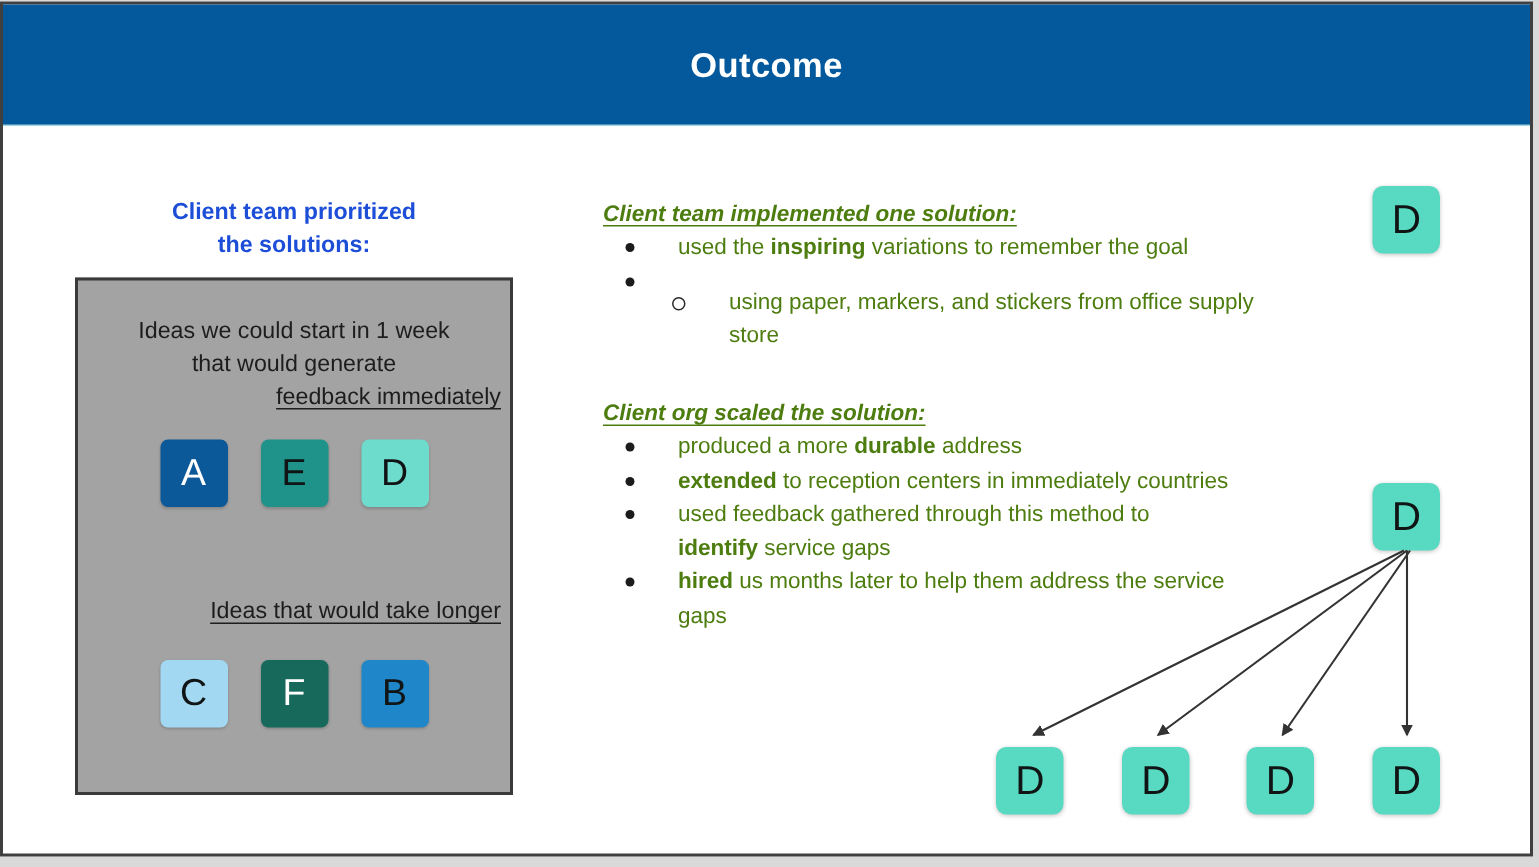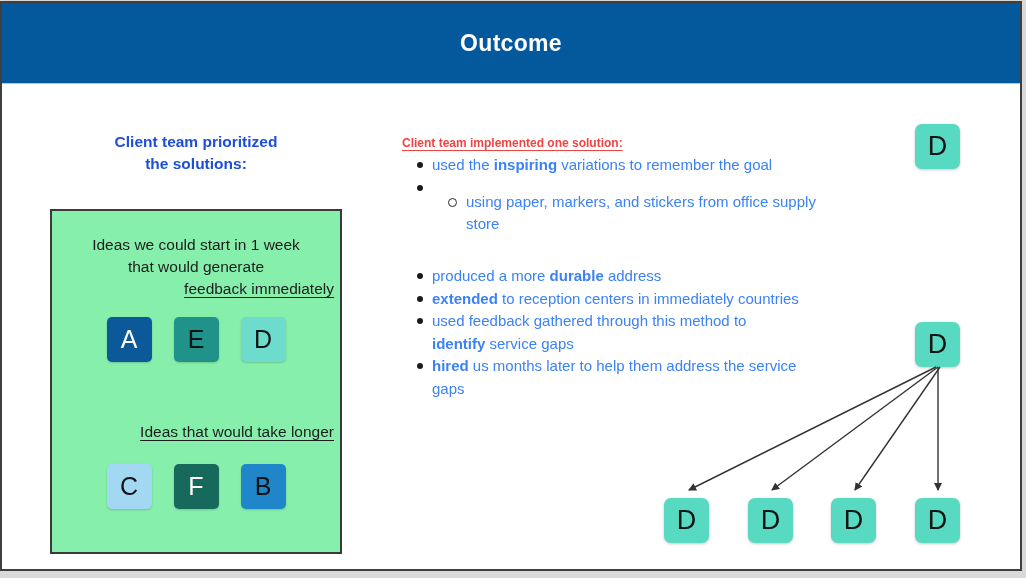--- a/index.html
+++ b/index.html
@@ -48,33 +48,33 @@
     width: 45px; height: 45px; border-radius: 5px;
     display: flex; align-items: center; justify-content: center;
     font-size: 25px; box-shadow: 0 1px 2px rgba(0,0,0,.18);
   }
 
   
   .rsec { position: absolute; width: 508px; font-size: 15px; }
   .sec1 { left: 400px; top: 129px; }
   .sec2 { left: 400px; top: 262px; }
   .rhead {
-    font-size: 12px; font-weight: 700; text-decoration: underline;
-    text-underline-offset: 3px; line-height: 22px; color: #ef4444;
+    font-size: 15px; font-weight: 700; text-decoration: underline;
+    text-underline-offset: 3px; line-height: 22px; color: #4d7c0f; font-style: italic;
   }
   .bullet { display: flex; line-height: 22.5px; }
   .dot {
     flex: none; width: 6px; height: 6px; border-radius: 50%;
     background: #1b1b1b; margin: 8px 9px 0 15px;
   }
   .ring {
     flex: none; width: 7px; height: 7px; border-radius: 50%;
     border: 1.5px solid #2a2a2a; background: transparent; margin: 7px 9px 0 46px;
   }
-  .btext { color: #3b82f6; }
+  .btext { color: #4d7c0f; margin-left: 20px; }
   .b { font-weight: 700; }
 
   
   .dnode {
     position: absolute; width: 45px; height: 45px; border-radius: 7px;
     display: flex; align-items: center; justify-content: center;
     font-size: 27px; box-shadow: 0 1px 3px rgba(0,0,0,.22);
   }
   .dn-top { left: 913px; top: 121px; }
   .dn-src { left: 913px; top: 319px; }
@@ -96,21 +96,21 @@
 
     <div class="titlebar" style="background: rgb(4, 88, 156);">
       <h1 style="color: rgb(255, 255, 255);">Outcome</h1>
     </div>
 
     <div class="left-heading">
       <div>Client team prioritized</div>
       <div>the solutions:</div>
     </div>
 
-    <div class="green-box" style="background: #86efac; border-color: rgb(58, 58, 58); margin-top: 24px;">
+    <div class="green-box" style="background: #a3a3a3; border-color: rgb(58, 58, 58);">
       <div class="box-caption cap1">
         <div>Ideas we could start in 1 week</div>
         <div>that would generate</div>
         <div class="u">feedback immediately</div>
       </div>
       <div class="sq-row row1">
         <div class="sq" style="background: rgb(12, 89, 154); color: rgb(255, 255, 255);">A</div>
         <div class="sq" style="background: rgb(31, 147, 137); color: rgb(16, 20, 20);">E</div>
         <div class="sq" style="background: rgb(110, 220, 205); color: rgb(16, 20, 20);">D</div>
       </div>
@@ -131,20 +131,21 @@
       <div class="bullet">
         <span class="dot"></span>
       </div>
       <div class="bullet">
         <span class="ring"></span>
         <span class="btext"><span>using paper, markers, and stickers from office supply</span><br><span>store</span></span>
       </div>
     </div>
 
     <div class="rsec sec2">
+      <div class="rhead">Client org scaled the solution:</div>
       <div class="bullet">
         <span class="dot"></span>
         <span class="btext"><span>produced a more </span><span class="b">durable</span><span> address</span></span>
       </div>
       <div class="bullet">
         <span class="dot"></span>
         <span class="btext"><span class="b">extended</span><span> to reception centers in immediately countries</span></span>
       </div>
       <div class="bullet">
         <span class="dot"></span>

